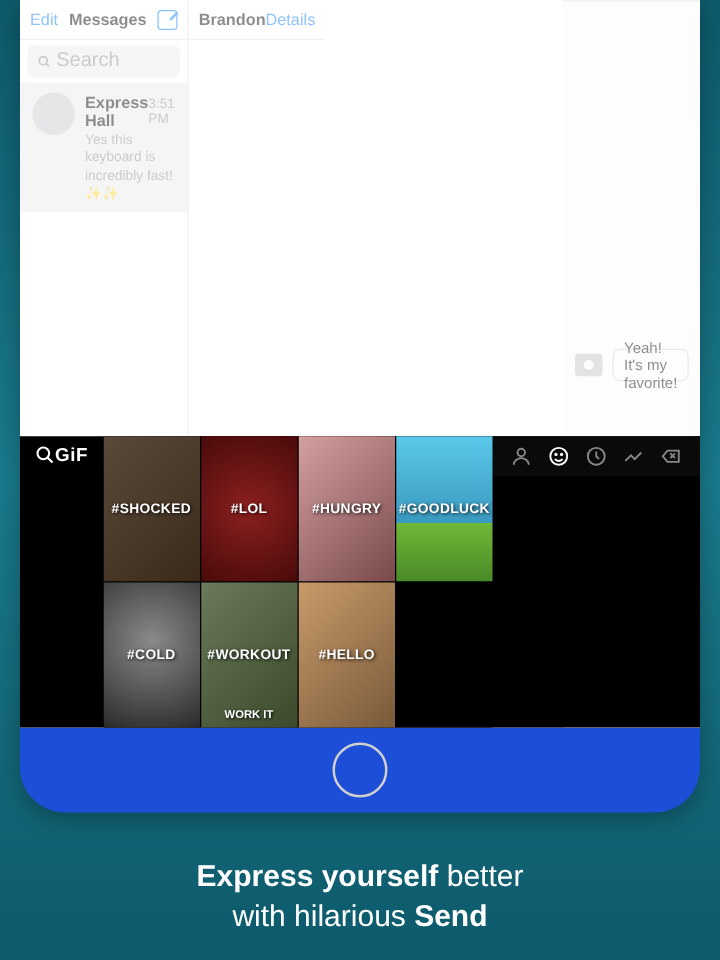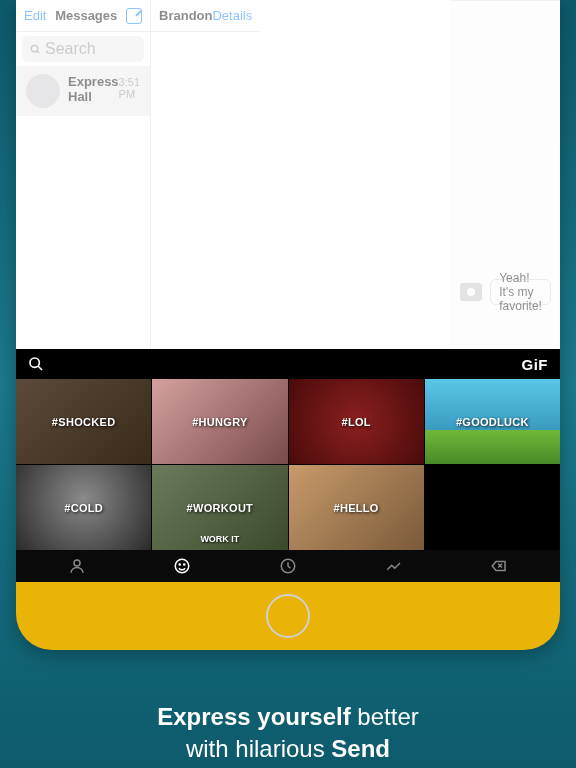--- a/index.html
+++ b/index.html
@@ -1,17 +1,17 @@
 <!DOCTYPE html>
 <html><head>
 <meta charset="utf-8">
 <style>
 *{margin:0;padding:0;box-sizing:border-box;font-family:-apple-system,Helvetica,Arial,sans-serif}
 body{width:576px;height:768px;background:linear-gradient(180deg,#0d5a6b 0%,#1a7a8c 50%,#0d5a6b 100%);display:flex;flex-direction:column;align-items:center;overflow:hidden}
-.tablet{width:544px;height:650px;background:#eab308;border-radius:0 0 36px 36px;margin-top:0;position:relative;overflow:hidden;box-shadow:0 4px 20px rgba(0,0,0,0.3)}
+.tablet{width:544px;height:650px;background:#1d4ed8;border-radius:0 0 36px 36px;margin-top:0;position:relative;overflow:hidden;box-shadow:0 4px 20px rgba(0,0,0,0.3)}
 .screen{width:100%;height:582px;background:#fff;display:flex;position:relative}
 .overlay{position:absolute;inset:0;background:rgba(255,255,255,0.55);z-index:5;pointer-events:none;height:349px}
 .left-col{width:212px;border-right:1px solid #ddd;display:flex;flex-direction:column}
 .hdr{height:32px;display:flex;align-items:center;justify-content:space-between;padding:0 8px;border-bottom:1px solid #e0e0e0;font-size:13px}
 .hdr-link{color:#007aff}
 .hdr-title{font-weight:600;color:#000}
 .compose{width:16px;height:16px;border:1.5px solid #007aff;border-radius:3px;position:relative}
 .compose::after{content:"";position:absolute;width:8px;height:2px;background:#007aff;top:3px;right:-2px;transform:rotate(-45deg)}
 .search-bar{height:26px;margin:4px 6px;background:#eaeaec;border-radius:6px;display:flex;align-items:center;padding:0 8px;font-size:16px;color:#8e8e93}
 .search-bar svg{margin-right:4px}
@@ -26,41 +26,41 @@
 .chat-area{flex:1;display:flex;flex-direction:column;justify-content:flex-end;padding:10px 10px 6px}
 .bubble-img{align-self:flex-end;width:170px;height:100px;border-radius:16px;background:linear-gradient(135deg,#c97847 0%,#8b5a3c 40%,#3a5a7a 100%);position:relative;overflow:hidden;margin-bottom:6px;display:flex;align-items:flex-end;justify-content:center;padding-bottom:6px}
 .bubble-img::before{content:"";position:absolute;top:18px;left:50%;transform:translateX(-50%);width:40px;height:46px;background:radial-gradient(ellipse at 50% 30%,#e8c29a 0%,#c9976b 60%,transparent 70%);border-radius:50% 50% 45% 45%}
 .bubble-text{color:#fff;font-weight:800;font-size:12px;letter-spacing:0.5px;text-shadow:1px 1px 2px rgba(0,0,0,0.8);z-index:1;font-style:italic}
 .bubble-emoji{align-self:flex-end;background:#e8e8ea;border-radius:14px;padding:5px 10px;font-size:15px;margin-bottom:8px}
 .input-row{display:flex;align-items:center;gap:8px;padding:6px 10px;border-top:1px solid #e0e0e0;background:#fafafa}
 .cam{width:22px;height:18px;background:#c0c0c4;border-radius:3px;position:relative}
 .cam::before{content:"";position:absolute;width:8px;height:8px;border-radius:50%;background:#fafafa;top:5px;left:7px}
 .msg-input{flex:1;height:26px;border:1px solid #d0d0d4;border-radius:6px;padding:0 8px;font-size:12px;display:flex;align-items:center;color:#000}
 .send{color:#007aff;font-size:14px}
-.keyboard{position:absolute;bottom:0;left:0;right:0;height:233px;background:#000;z-index:10;display:flex;flex-direction:column}
+.keyboard{position:absolute;bottom:0;left:0;right:0;height:233px;background:#000;z-index:10;display:flex;flex-direction:row}
 .kb-top{height:30px;display:flex;align-items:center;justify-content:space-between;padding:0 12px;color:#fff}
 .gif-label{font-weight:700;font-size:15px;letter-spacing:0.5px}
 .gif-grid{flex:1;display:grid;grid-template-columns:repeat(4,1fr);grid-template-rows:repeat(2,1fr);gap:1px;background:#000}
 .gif-tile{position:relative;display:flex;align-items:center;justify-content:center;overflow:hidden}
 .gif-tile .tag{position:absolute;color:#fff;font-weight:800;font-size:11px;text-shadow:1px 1px 3px rgba(0,0,0,0.9);letter-spacing:0.3px;z-index:2;}
 .gif-tile .sub{position:absolute;bottom:6px;color:#fff;font-weight:800;font-size:9px;text-shadow:1px 1px 2px rgba(0,0,0,0.9)}
 .t1{background:linear-gradient(135deg,#5a4a3a,#3a2a1a)}
 .t2{background:radial-gradient(circle,#8b2020,#4a0a0a)}
 .t3{background:linear-gradient(135deg,#d4a0a0,#7a4a4a)}
 .t4{background:linear-gradient(135deg,#4a5a2a,#2a3a1a)}
 .t5{background:linear-gradient(180deg,#5ac8e8 0%,#3a9ac0 60%,#6fb838 60%,#4a8a28 100%)}
 .t6{background:radial-gradient(circle at 50% 40%,#8a8a8a,#2a2a2a)}
 .t7{background:linear-gradient(135deg,#6a7a5a,#3a4a2a)}
 .t8{background:linear-gradient(135deg,#c89a6a,#7a5a3a)}
 .kb-bottom{height:32px;display:flex;align-items:center;justify-content:space-around;background:#0a0a0a;padding:0 8px}
 .kb-btn{width:30px;height:24px;display:flex;align-items:center;justify-content:center;color:#888}
 .kb-btn.active{color:#fff}
 .kb-btn svg{width:18px;height:18px}
 .home-btn{width:44px;height:44px;border:2px solid #d0d0d0;border-radius:50%;position:absolute;bottom:12px;left:50%;transform:translateX(-50%)}
-.tagline{color:#fff;text-align:center;margin-top:51px;font-size:24px;font-weight:300;line-height:1.35}
+.tagline{color:#fff;text-align:center;margin-top:36px;font-size:24px;font-weight:300;line-height:1.35}
 .tagline strong{font-weight:600}
 </style>
 </head>
 <body>
 
 <div class="tablet">
   <div class="screen">
     <div class="overlay"></div>
 
     <div class="left-col">
@@ -76,20 +76,21 @@
           </svg>
         <span>Search</span>
       </div>
       <div class="convo">
         <div class="avatar"></div>
         <div class="convo-body">
           <div class="convo-top">
             <span class="convo-name">Express Hall</span>
             <span class="convo-time">3:51 PM</span>
           </div>
+          <div class="convo-preview">Yes this keyboard is incredibly fast! ✨✨</div>
         </div>
       </div>
     </div>
 
     <div class="right-col">
       <div class="hdr">
         <span></span>
         <span class="hdr-title">Brandon</span>
         <span class="hdr-link">Details</span>
       </div>
@@ -111,25 +112,25 @@
         <svg width="16" height="16" viewBox="0 0 24 24" fill="none" stroke="#fff" stroke-width="2.5">
             <circle cx="10" cy="10" r="7"></circle>
             <line x1="21" y1="21" x2="15" y2="15"></line>
           </svg>
         <span class="gif-label">GiF</span>
       </div>
       <div class="gif-grid">
         <div class="gif-tile t1">
             <span class="tag">#SHOCKED</span>
           </div>
+        <div class="gif-tile t2">
+            <span class="tag">#LOL</span>
+          </div>
         <div class="gif-tile t3">
             <span class="tag">#HUNGRY</span>
-          </div>
-        <div class="gif-tile t2">
-            <span class="tag">#LOL</span>
           </div>
         <div class="gif-tile t5">
             <span class="tag">#GOODLUCK</span>
           </div>
         <div class="gif-tile t6">
             <span class="tag">#COLD</span>
           </div>
         <div class="gif-tile t7">
             <span class="tag">#WORKOUT</span>
             <span class="sub">WORK IT</span>

